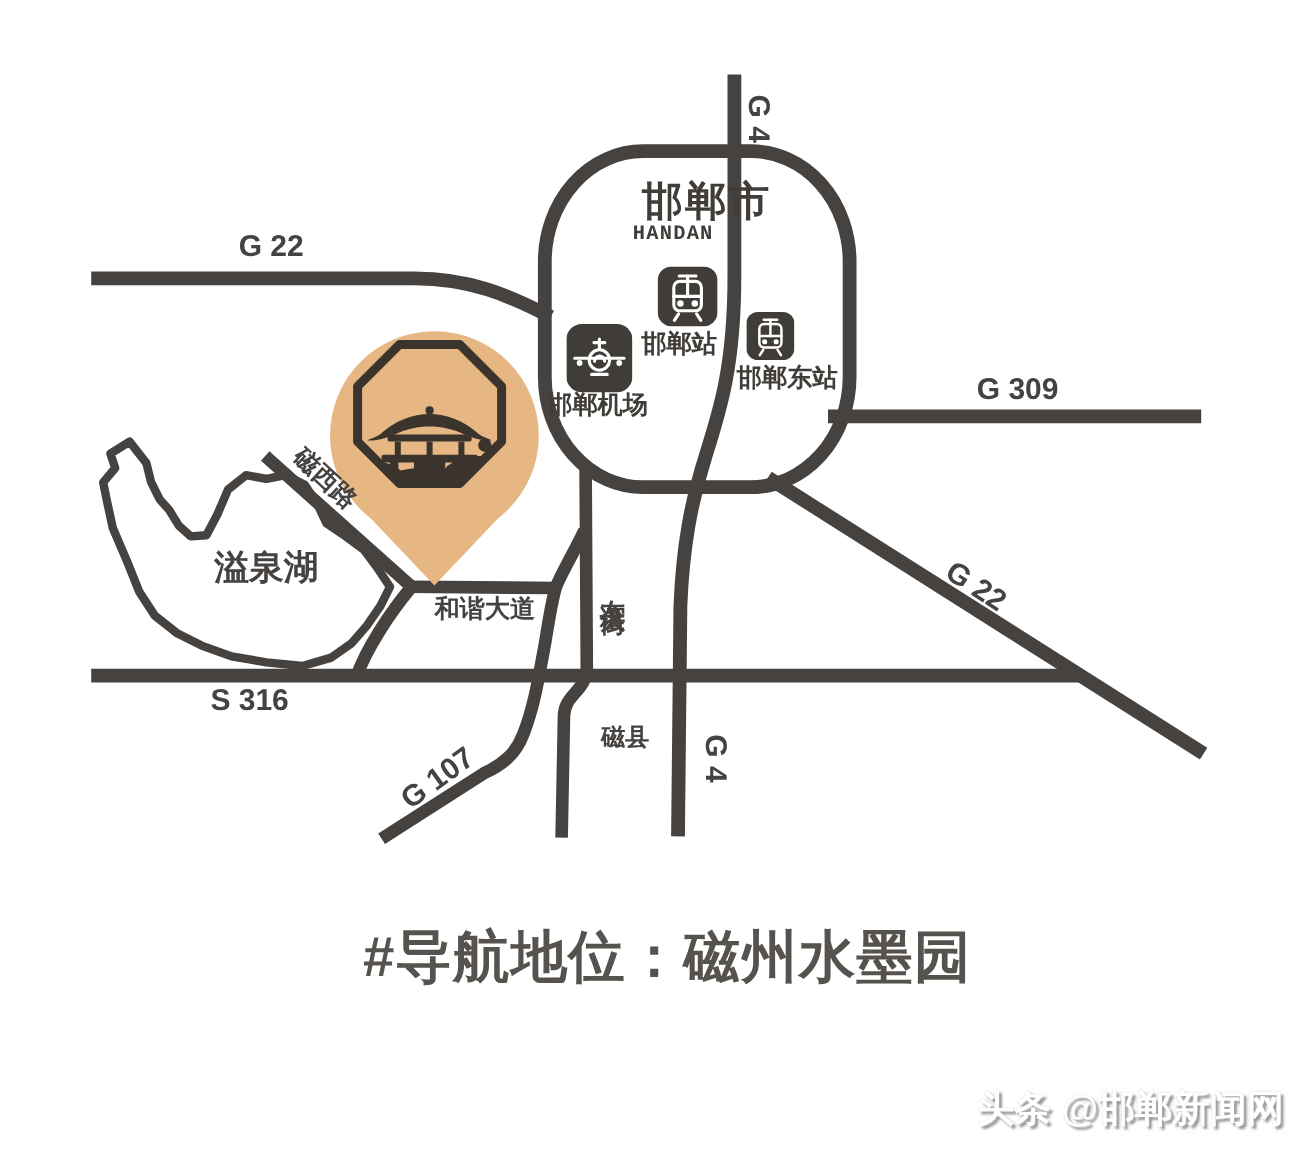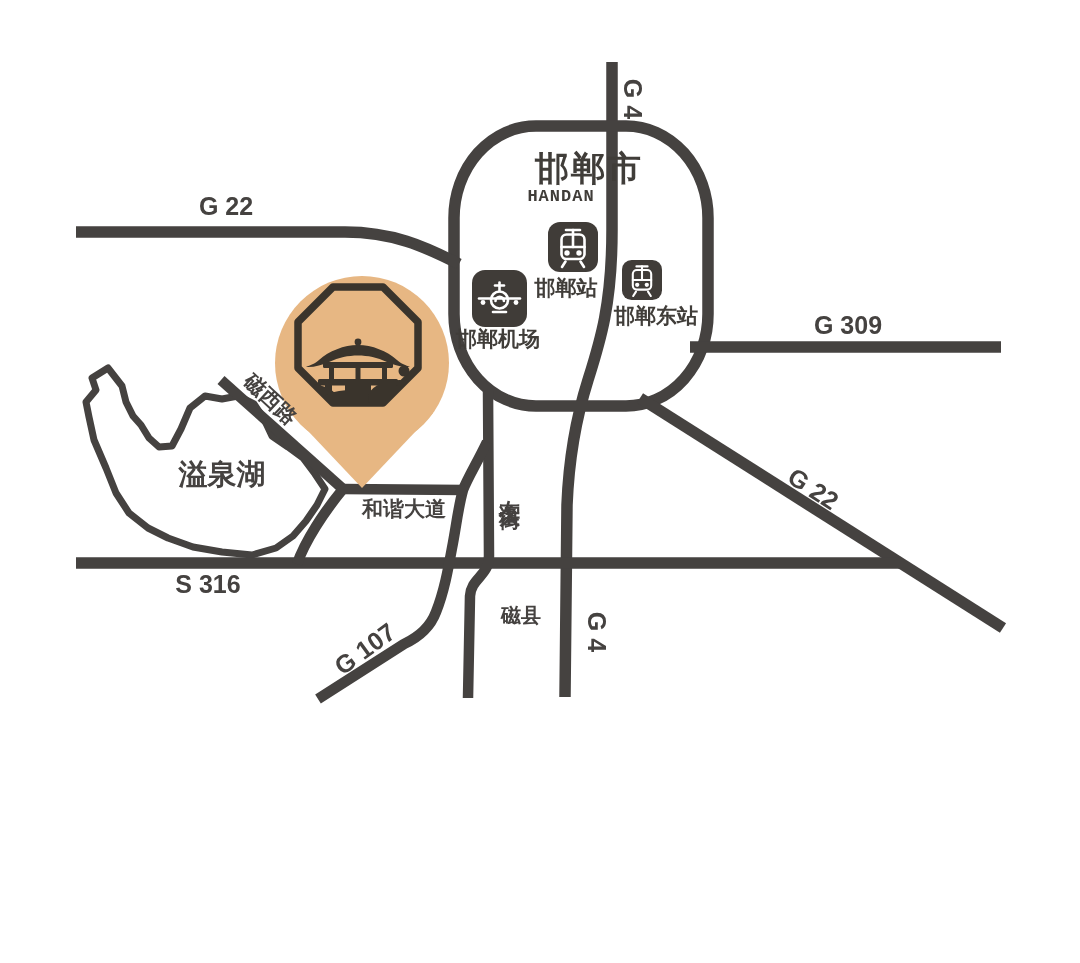--- a/index.html
+++ b/index.html
@@ -167,15 +167,17 @@
   <div class="lbl road-lbl" style="left:208px;top:584px;">S 316</div>
   <div class="lbl road-lbl" style="left:365px;top:649px;transform:translate(-50%,-50%) rotate(-36deg);">G 107</div>
   <div class="lbl road-lbl rot90" style="left:596px;top:632px;">G 4</div>
   <div class="lbl street-lbl" style="left:271px;top:399px;transform:translate(-50%,-50%) rotate(43deg);">磁西路</div>
   <div class="lbl street-lbl" style="left:404px;top:508px;">和谐大道</div>
   <div class="lbl street-lbl vertical" style="left:510px;top:489px;">友谊大街</div>
 
   <div class="lbl street-lbl" style="left:222px;top:474px;font-size:29px;">溢泉湖</div>
   <div class="lbl street-lbl" style="left:521px;top:615px;font-size:20px;">磁县</div>
 
+  <div class="caption">#导航地位：磁州水墨园</div>
 
+  <div class="watermark">头条 @邯郸新闻网</div>
 
 </div>
 
 </body></html>

